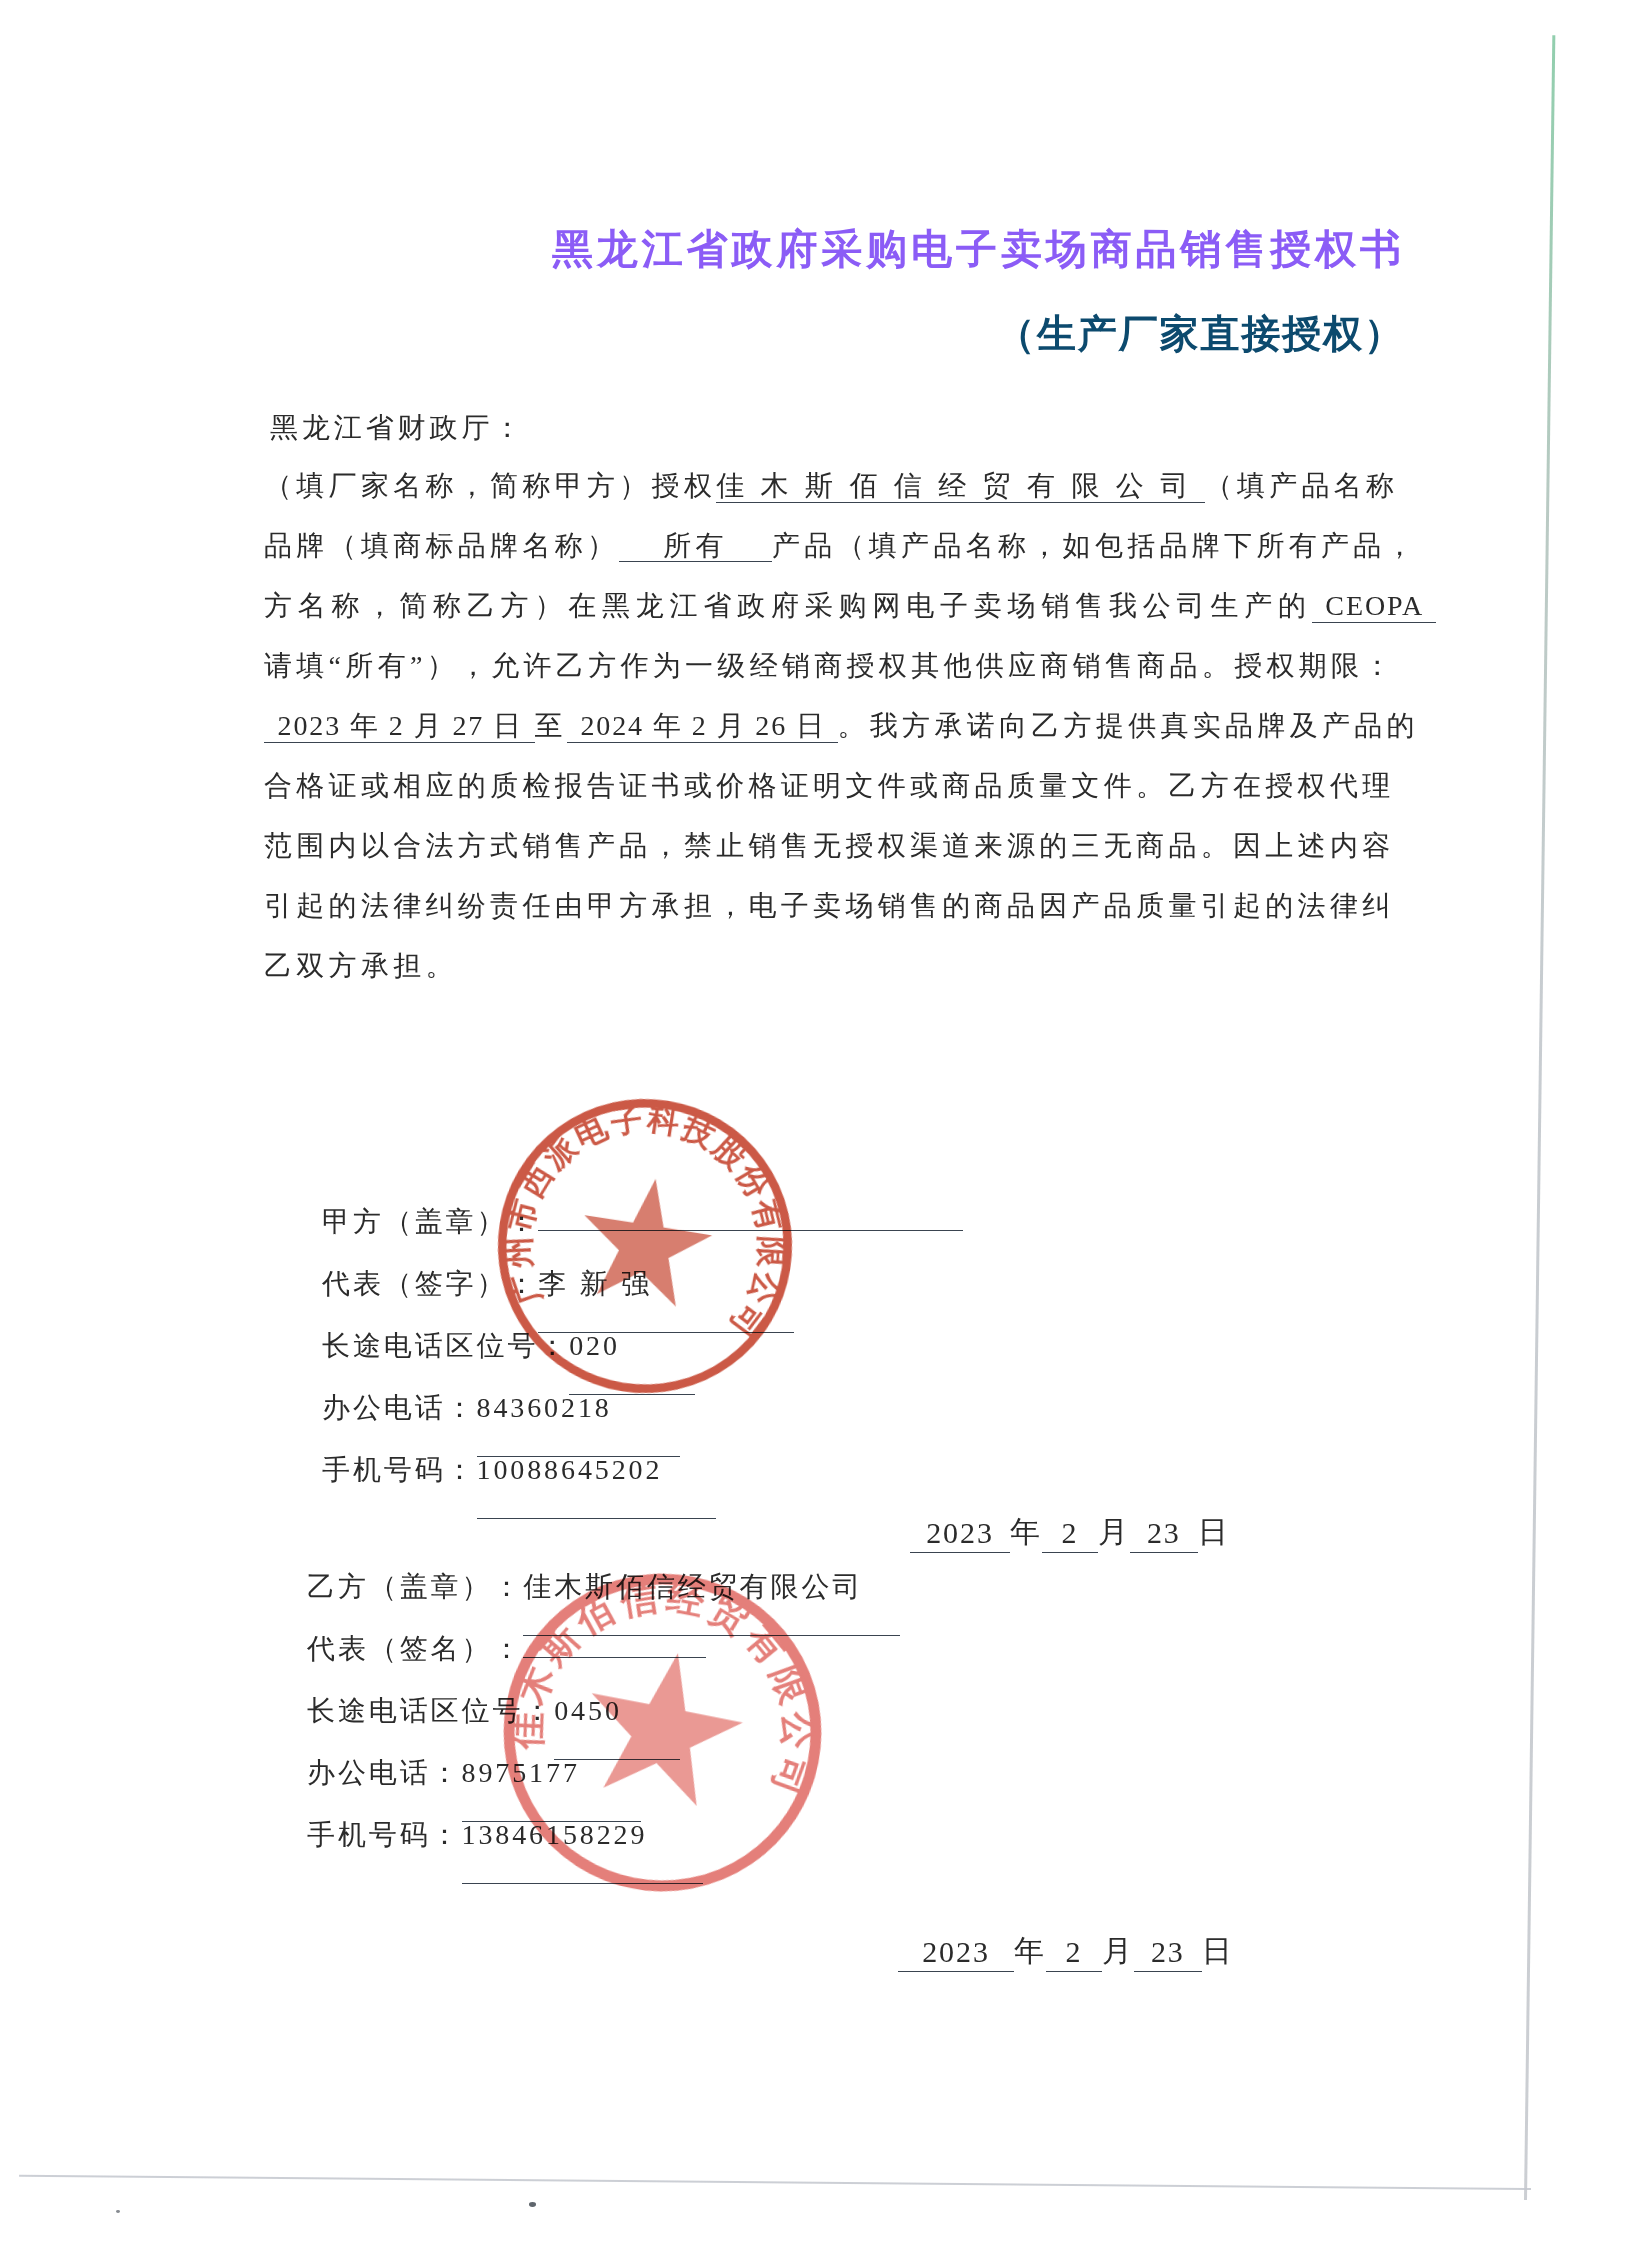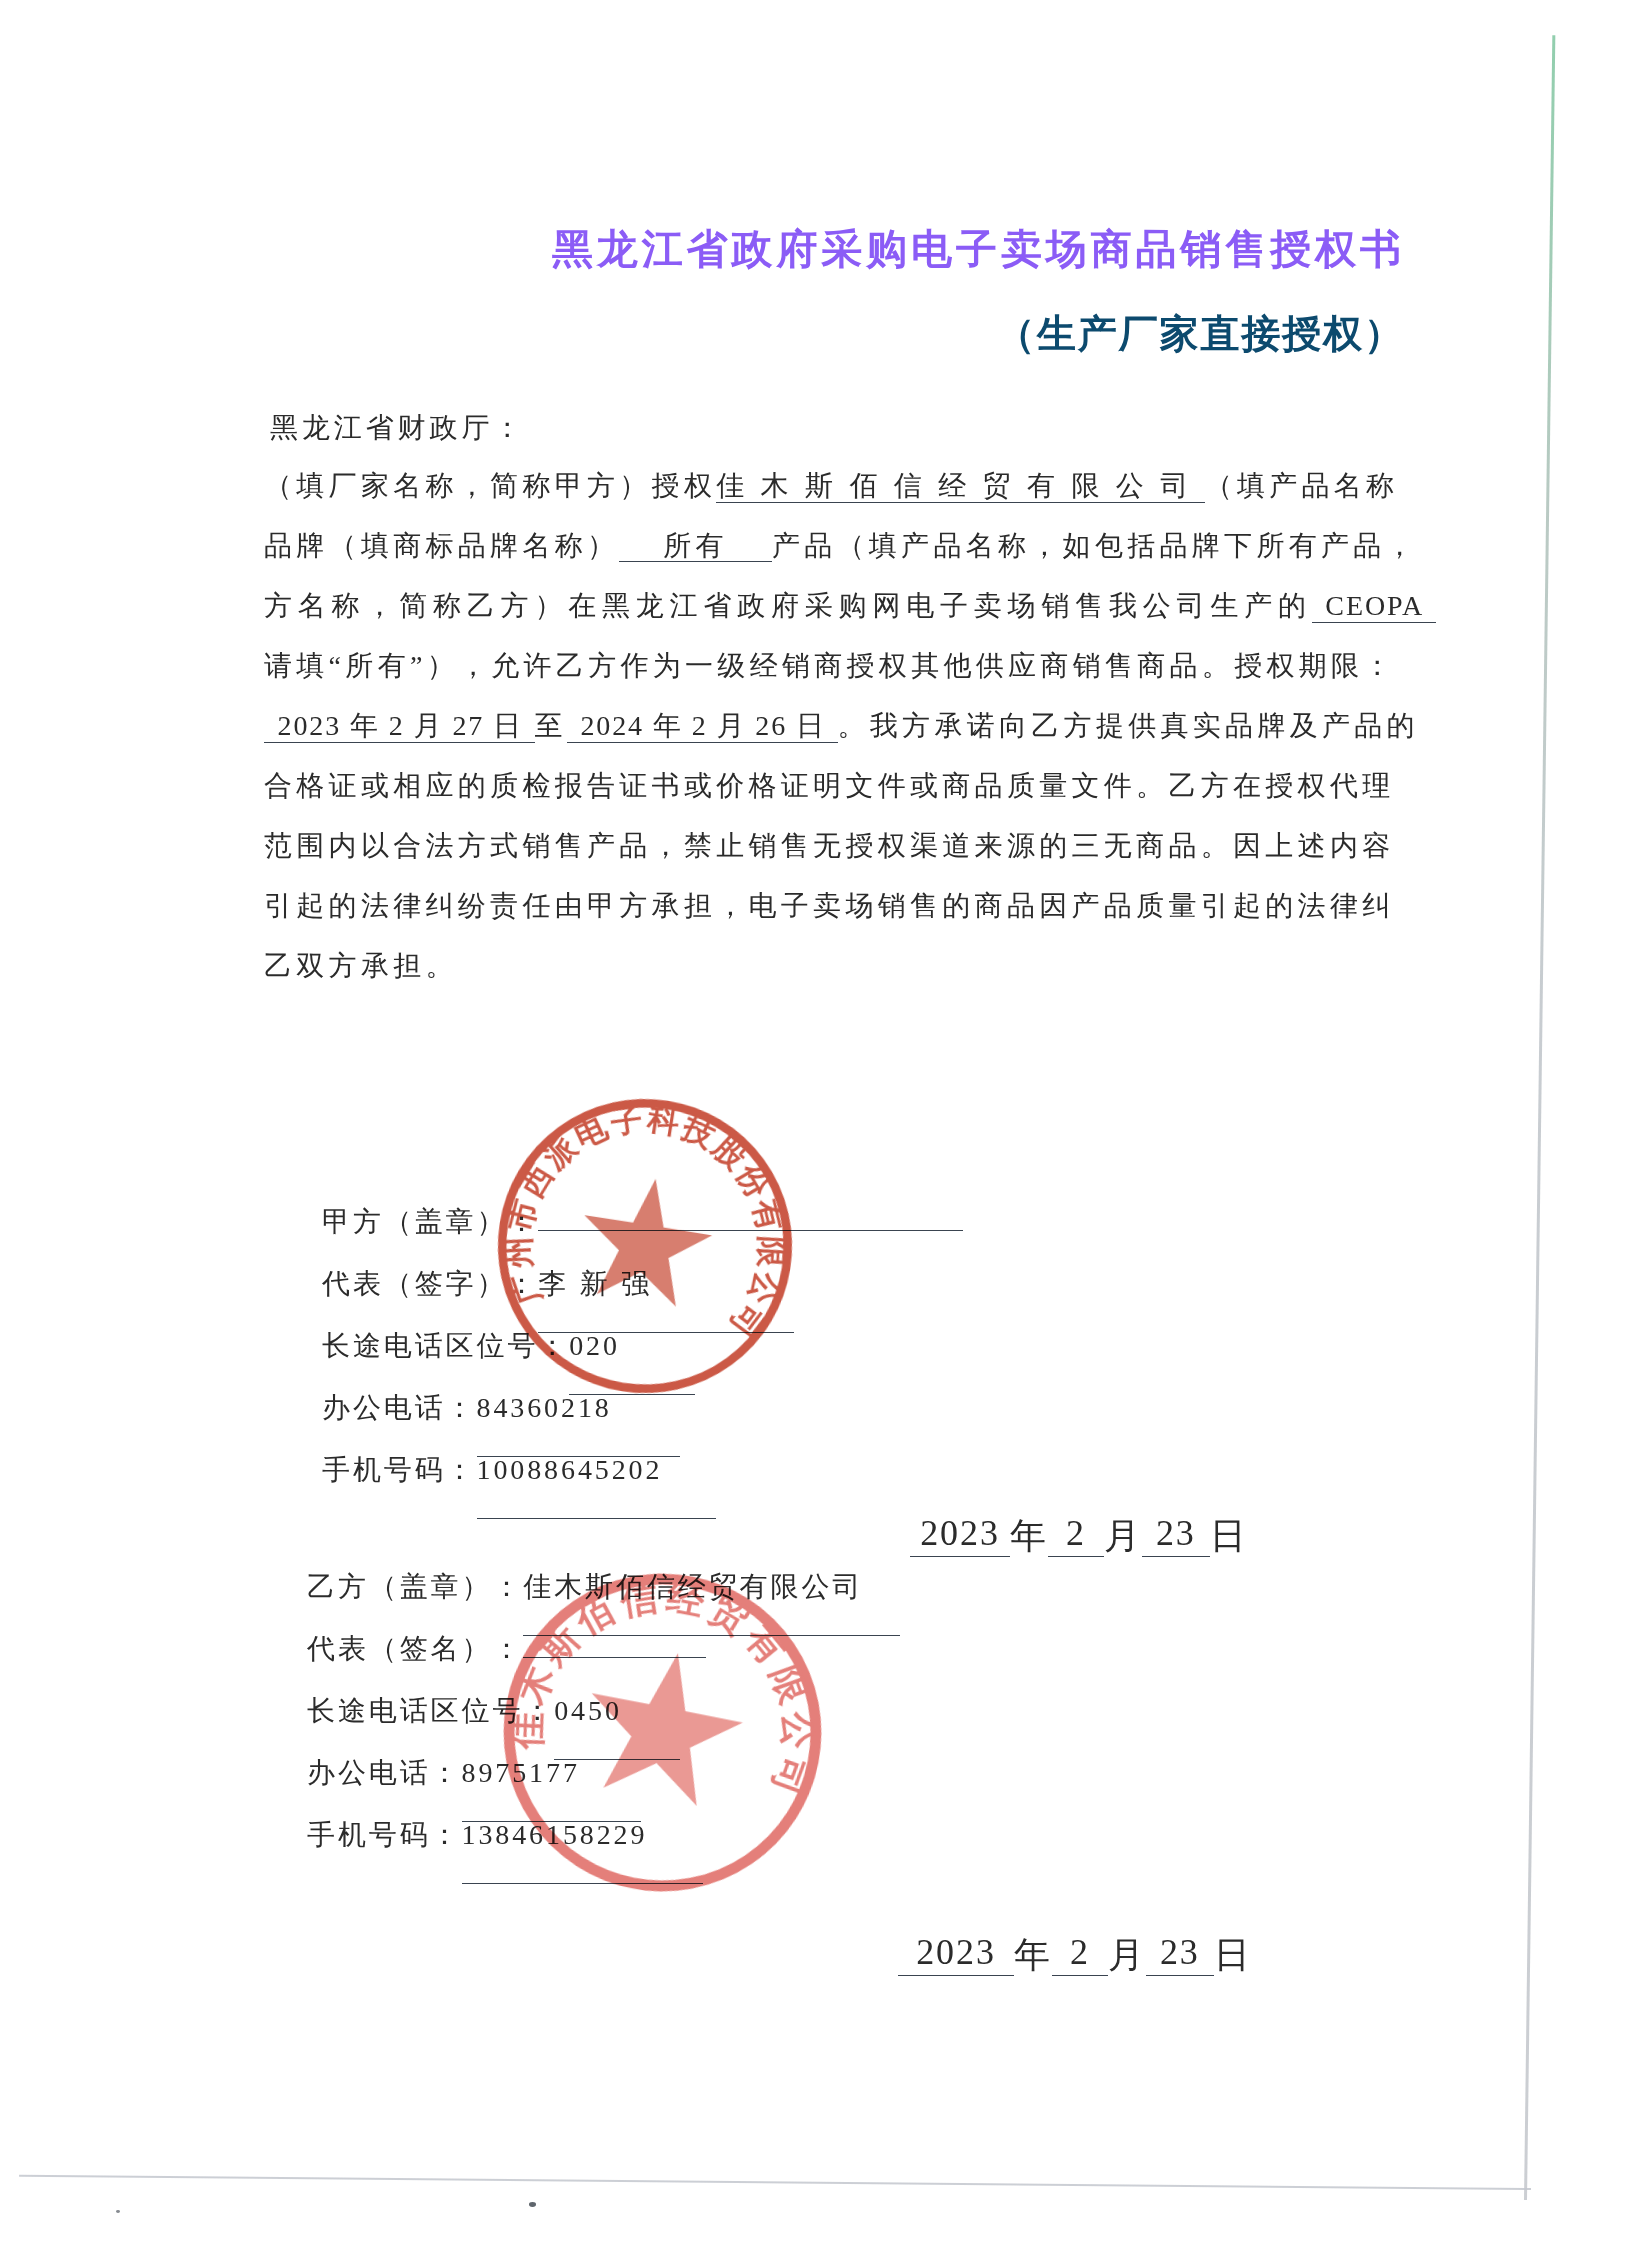--- a/index.html
+++ b/index.html
@@ -34,21 +34,21 @@
   .pad-latin{padding:0 11.6px 1px 13.5px;letter-spacing:1.9px;}
   .pad-wide{padding:0 44px;}
   
   .sig{display:block;}
   .sig-row{display:flex;align-items:baseline;height:62px;line-height:62px;font-size:28px;letter-spacing:2.9px;white-space:nowrap;}
   .sig-val{display:inline-block;border-bottom:1.9px solid #3a4450;text-align:left;letter-spacing:2.9px;padding-bottom:17px;}
   #party-a{top:1191px;left:322px;}
   #party-b{top:1556px;left:307px;}
   .rep-name{letter-spacing:13.5px;}
   
-  .date-line{display:flex;align-items:flex-start;font-size:36px;letter-spacing:1.9px;white-space:nowrap;}
+  .date-line{display:flex;align-items:flex-end;font-size:30px;letter-spacing:1.9px;white-space:nowrap;}
   #date-a{top:1512px;left:910px;}
   #date-b{top:1931px;left:898px;}
   .dnum{display:inline-block;text-align:center;border-bottom:1.9px solid #3a4450;padding-bottom:1.9px;}
   .dnum-y{min-width:100px;}
   .dnum-m{min-width:56px;}
   .dnum-d{min-width:68px;}
   
   .stamp{position:absolute;mix-blend-mode:multiply;filter:blur(0.4px);}
   #stamp-a{left:475px;top:1076px;width:340px;height:340px;opacity:.87;transform:rotate(9deg);}
   #stamp-b{left:482px;top:1552px;width:361px;height:361px;opacity:.8;transform:rotate(11deg);}

